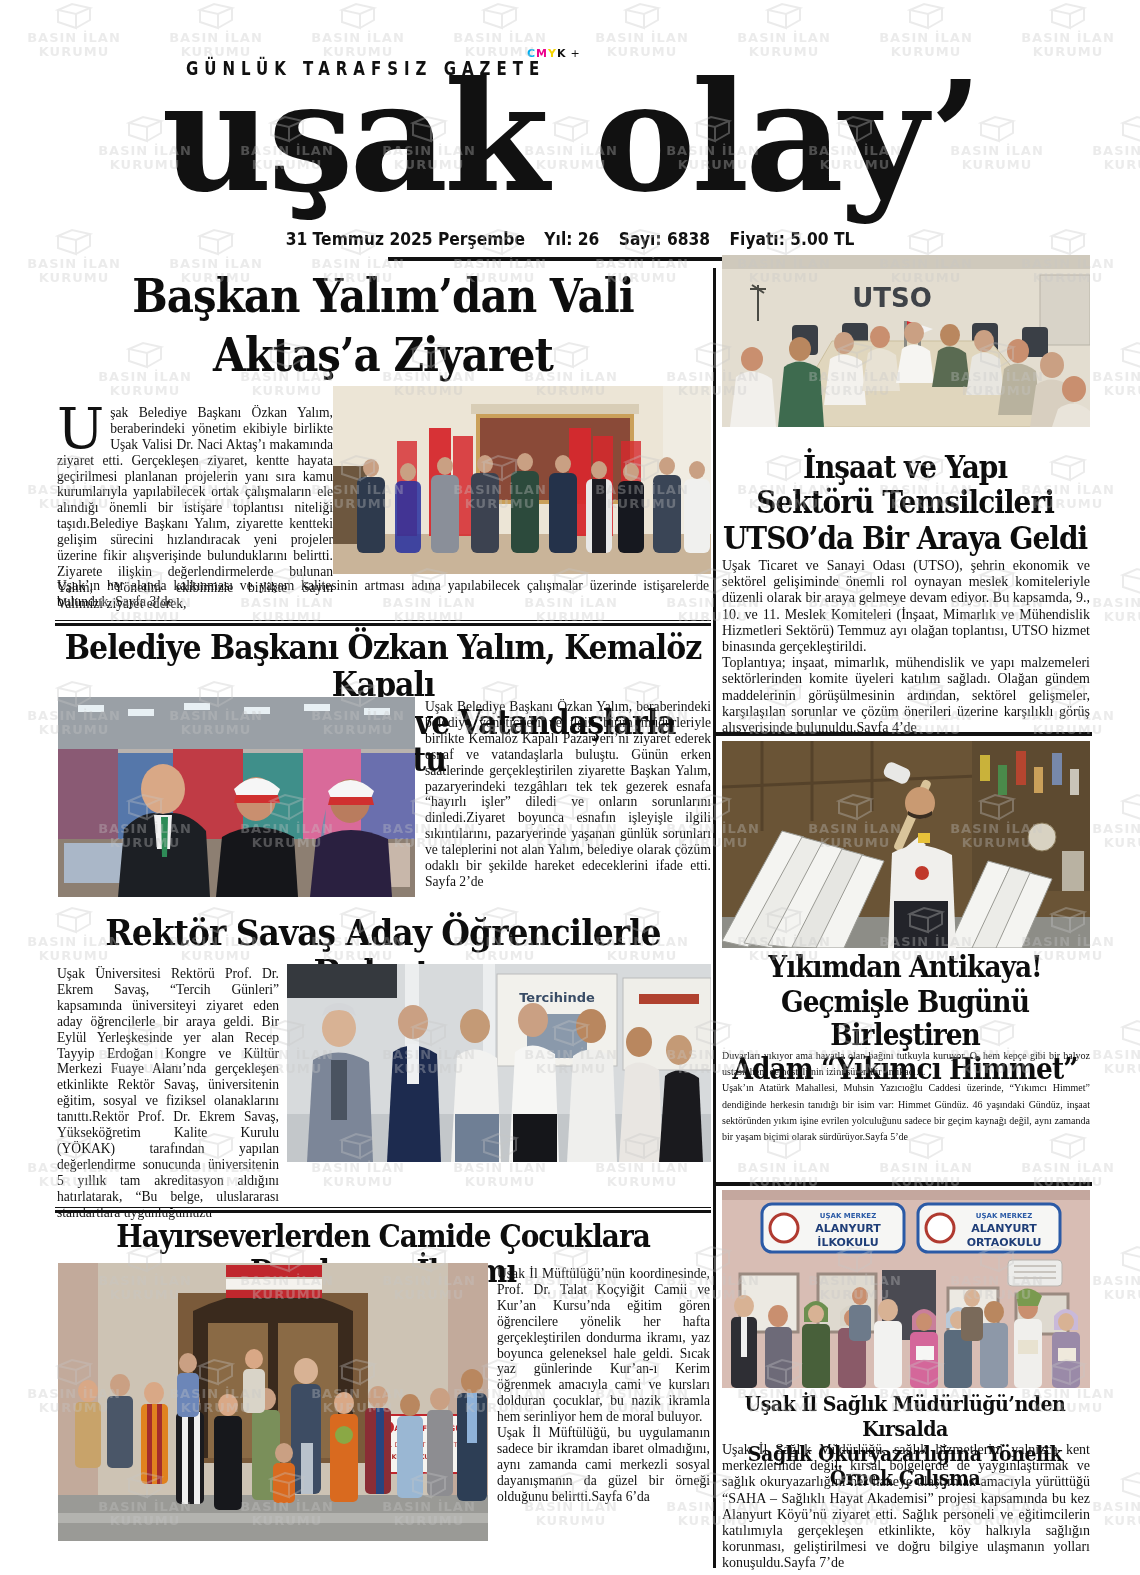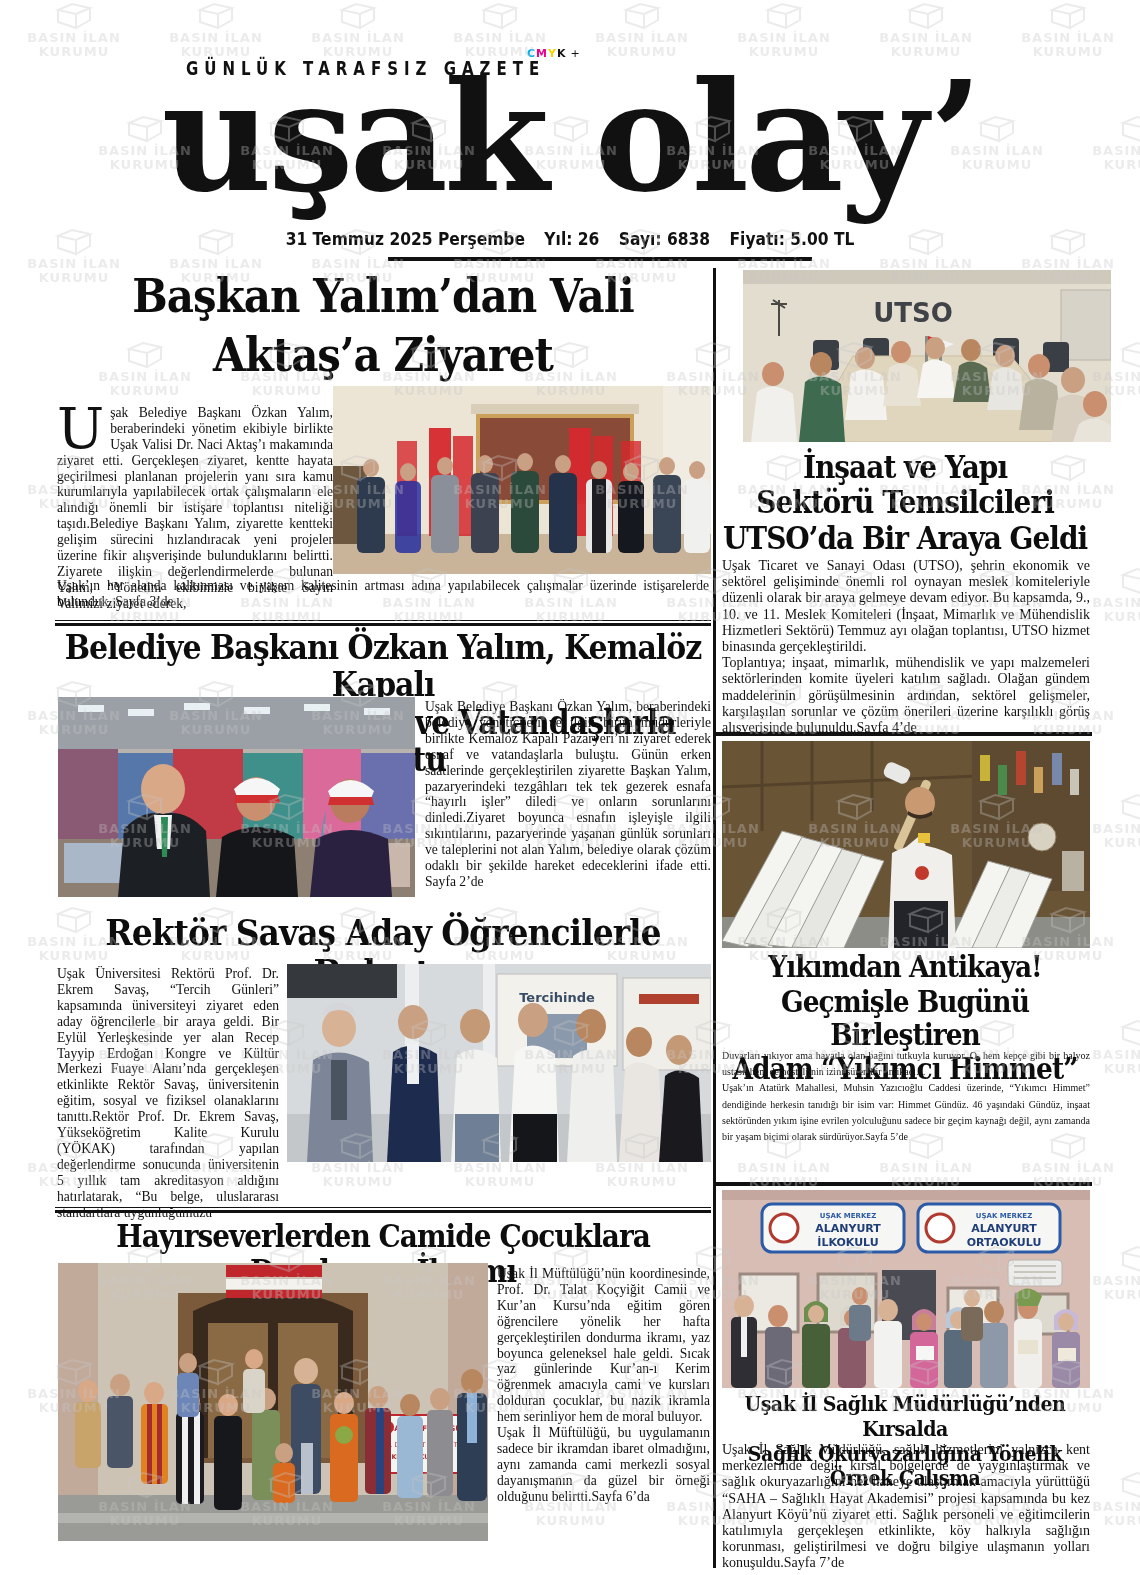--- a/index.html
+++ b/index.html
@@ -339,21 +339,21 @@
           </g>
       </g>
     </svg>
   </div>
 
   <div class="btxt" style="left:497px;top:1266px;width:213px;">Uşak İl Müftülüğü’nün koordinesinde, Prof. Dr. Talat Koçyiğit Camii ve Kur’an Kursu’nda eğitim gören öğrencilere yönelik her hafta gerçekleştirilen dondurma ikramı, yaz boyunca geleneksel hale geldi. Sıcak yaz günlerinde Kur’an-ı Kerim öğrenmek amacıyla cami ve kursları dolduran çocuklar, bu nazik ikramla hem serinliyor hem de moral buluyor.
 Uşak İl Müftülüğü, bu uygulamanın sadece bir ikramdan ibaret olmadığını, aynı zamanda cami merkezli sosyal dayanışmanın da güzel bir örneği olduğunu belirtti.Sayfa 6’da</div>
 
   <div class="v-rule"></div>
 
-  <div class="photo" style="left:722px;top:270px;width:368px;height:172px;margin-left:21px;">
+  <div class="photo" style="left:722px;top:255px;width:368px;height:172px;">
     <svg width="368" height="172" viewBox="0 0 368 172">
       <rect width="368" height="172" fill="#e3ddd0"></rect>
       <rect x="0" y="0" width="368" height="14" fill="#cfc9bc"></rect>
       <rect x="318" y="20" width="50" height="70" fill="#d8d3c8" stroke="#b9b4a8"></rect>
       <path d="M36 30 L36 66 M28 34 L44 34 M30 30 L42 38" stroke="#4a4a44" stroke-width="2" fill="none"></path>
       <text x="170" y="52" font-family="DejaVu Sans, sans-serif" font-size="26" font-weight="bold" fill="#3f4348" text-anchor="middle">UTSO</text>
       <g fill="#3a3f46">
           <rect x="70" y="70" width="26" height="30" rx="4"></rect>
           <rect x="120" y="68" width="26" height="30" rx="4"></rect>
           <rect x="250" y="68" width="26" height="30" rx="4"></rect>

